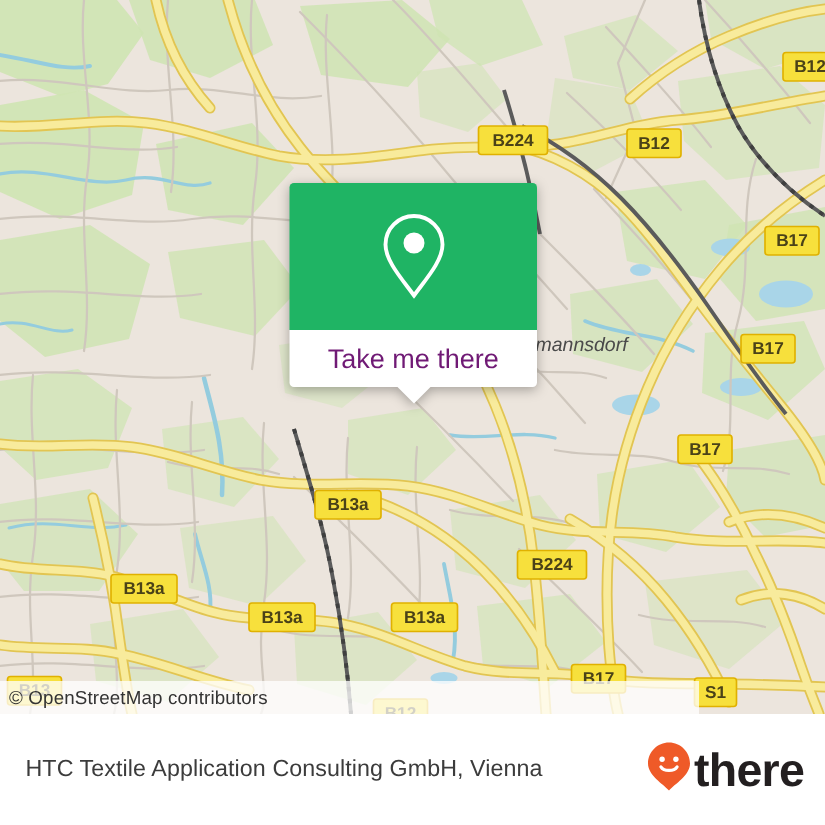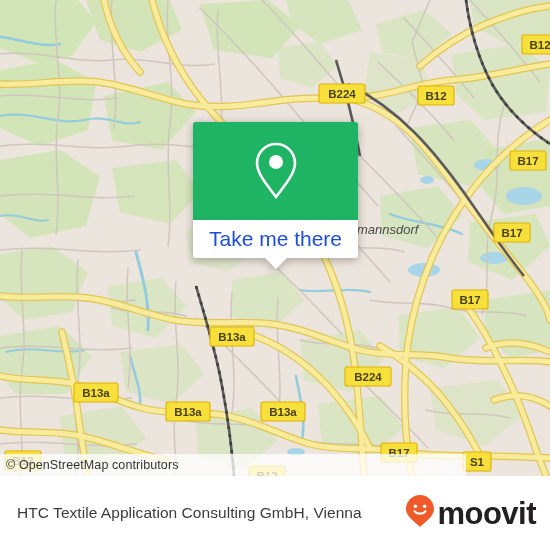--- a/index.html
+++ b/index.html
@@ -73,22 +73,22 @@
   #card-bottom {
     background: #ffffff;
     height: 38px;
     border-radius: 0 0 3px 3px;
     display: flex;
     align-items: center;
     justify-content: center;
     position: relative;
   }
   #card-cta-label {
-    font-size: 21px;
-    color: #1d4ed8;
+    font-size: 18px;
+    color: #701a75;
     white-space: nowrap;
   }
   #card-tail {
     position: absolute;
     left: 50%;
     bottom: -11px;
     margin-left: -12px;
     width: 0;
     height: 0;
     border-left: 12px solid transparent;
@@ -397,16 +397,16 @@
     <span id="footer-title">HTC Textile Application Consulting GmbH, Vienna</span>
     <span id="brand-logo">
       <span>
         <svg width="30" height="34" viewBox="0 0 30 34" xmlns="http://www.w3.org/2000/svg">
           <path d="M15 1 C7.3 1 1 7.3 1 15 C1 23 11 28.5 15 33 C19 28.5 29 23 29 15 C29 7.3 22.7 1 15 1 Z" fill="#ef5a28"></path>
           <circle cx="10.4" cy="12.2" r="1.8" fill="#ffffff"></circle>
           <circle cx="19.6" cy="12.2" r="1.8" fill="#ffffff"></circle>
           <path d="M9.6 17.2 C11.6 20.4 18.4 20.4 20.4 17.2" fill="none" stroke="#ffffff" stroke-width="2.1" stroke-linecap="round"></path>
         </svg>
       </span>
-      <span id="brand-wordmark">moovit</span>
+      <span id="brand-wordmark">there</span>
     </span>
   </div>
 </div>
 
 </body></html>

